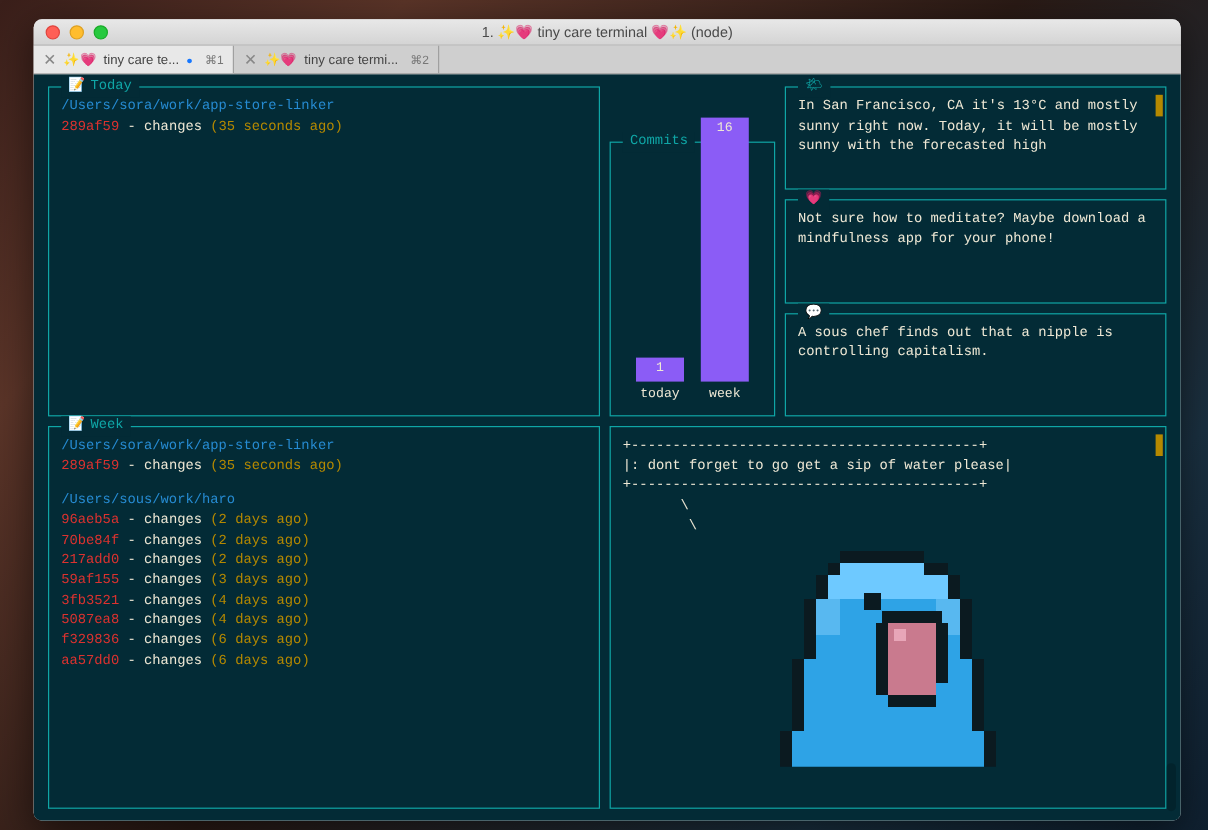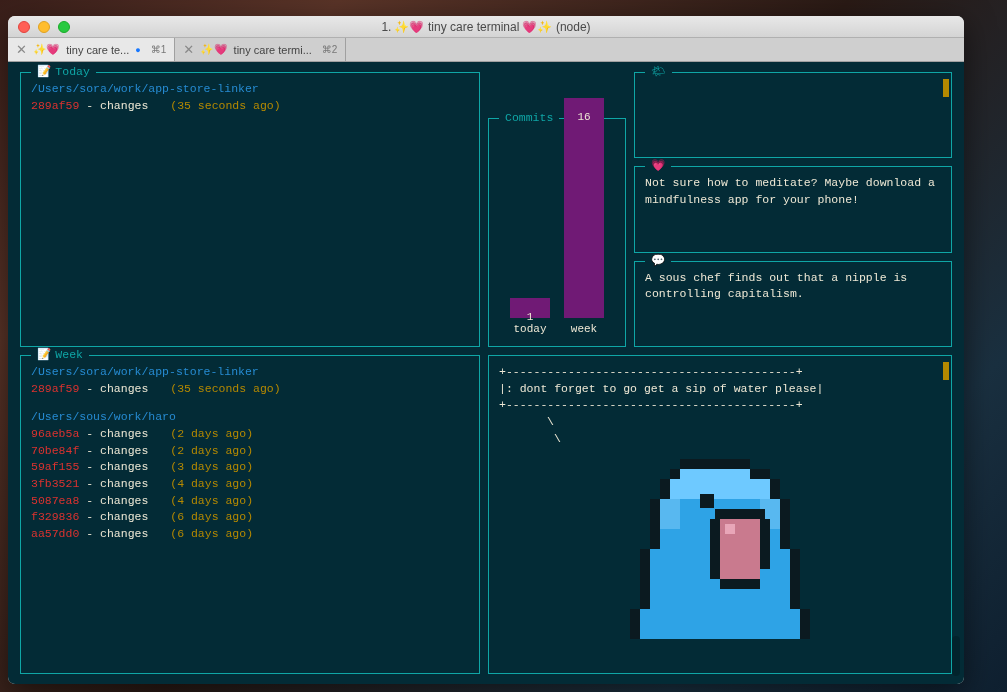--- a/index.html
+++ b/index.html
@@ -7,21 +7,21 @@
     background: linear-gradient(135deg, #3a1f1a 0%, #5a3428 20%, #2a1a15 50%, #1a3040 80%, #0f2030 100%);
     font-family: 'Menlo', 'Monaco', 'Courier New', monospace;
     width: 1007px;
     height: 692px;
     overflow: hidden;
     position: relative;
   }
   .window {
     position: absolute;
     top: 16px;
-    left: 8px;
+    left: 28px;
     width: 956px;
     height: 668px;
     background: #f0f0f0;
     border-radius: 7px;
     box-shadow: 0 8px 30px rgba(0,0,0,0.5);
     display: flex;
     flex-direction: column;
     overflow: hidden;
   }
   .titlebar {
@@ -107,42 +107,42 @@
   .today-panel { grid-column: 1; grid-row: 1; }
   .commits-panel { grid-column: 2; grid-row: 1; margin-top: 46px; }
   .side-panels { grid-column: 3; grid-row: 1; display: flex; flex-direction: column; gap: 8px; }
   .side-panel { flex: 1; border: 1px solid #0fa6a6; position: relative; padding: 8px 12px 8px 10px; }
   .week-panel { grid-column: 1; grid-row: 2; }
   .parrot-panel { grid-column: 2 / span 2; grid-row: 2; }
   .repo-path { color: #268bd2; }
   .commit-hash { color: #dc322f; }
   .dash { color: #eee8d5; }
   .msg { color: #eee8d5; }
-  .time { color: #b58900; margin-left: 15px; }
+  .time { color: #b58900; }
   .side-text { color: #eee8d5; }
   .scroll-marker {
     position: absolute;
     top: 6px;
     right: 2px;
     width: 6px;
     height: 18px;
     background: #b58900;
   }
   
   .chart-area {
     position: absolute;
     left: 8px; right: 8px; bottom: 8px;
     height: 240px;
     display: flex;
     align-items: flex-end;
     gap: 14px;
     justify-content: center;
   }
   .bar-col { display: flex; flex-direction: column; align-items: center; width: 40px; }
-  .bar { width: 40px; background: #701a75; display: flex; align-items: flex-start; justify-content: center; color: #eee8d5; font-size: 11px; padding-top: 12px; }
+  .bar { width: 40px; background: #8b5cf6; display: flex; align-items: flex-start; justify-content: center; color: #eee8d5; font-size: 11px; padding-top: 2px; }
   .bar-label { color: #eee8d5; margin-top: 4px; font-size: 11px; }
   
   .bubble-row { color: #eee8d5; white-space: pre; }
   .tail { color: #eee8d5; white-space: pre; margin-left: 48px; }
   .parrot-svg { display: block; margin: 2px auto 0; }
   .commit-line { display: block; white-space: nowrap; }
   .repo-block { margin-bottom: 12px; }
   .repo-block:last-child { margin-bottom: 0; }
   .win-scroll {
     position: absolute;
@@ -212,20 +212,21 @@
             <div class="bar-label">week</div>
           </div>
         </div>
     </div>
 
     <div class="side-panels">
       <div class="side-panel">
         <div class="panel-title">
           <span>🌤</span>
         </div>
+        <div class="side-text">In San Francisco, CA it's 13°C and mostly sunny right now. Today, it will be mostly sunny with the forecasted high</div>
         <div class="scroll-marker"></div>
       </div>
       <div class="side-panel">
         <div class="panel-title">
           <span>💗</span>
         </div>
         <div class="side-text">Not sure how to meditate? Maybe download a mindfulness app for your phone!</div>
       </div>
       <div class="side-panel">
         <div class="panel-title">
@@ -242,20 +243,21 @@
       </div>
       <div id="week-content">
           <div class="repo-block">
             <div class="repo-path">/Users/sora/work/app-store-linker</div>
             <span class="commit-line"><span class="commit-hash">289af59</span><span class="dash"> - </span><span class="msg">changes </span><span class="time">(35 seconds ago)</span></span>
           </div>
           <div class="repo-block">
             <div class="repo-path">/Users/sous/work/haro</div>
             <span class="commit-line"><span class="commit-hash">96aeb5a</span><span class="dash"> - </span><span class="msg">changes </span><span class="time">(2 days ago)</span></span>
             <span class="commit-line"><span class="commit-hash">70be84f</span><span class="dash"> - </span><span class="msg">changes </span><span class="time">(2 days ago)</span></span>
+            <span class="commit-line"><span class="commit-hash">217add0</span><span class="dash"> - </span><span class="msg">changes </span><span class="time">(2 days ago)</span></span>
             <span class="commit-line"><span class="commit-hash">59af155</span><span class="dash"> - </span><span class="msg">changes </span><span class="time">(3 days ago)</span></span>
             <span class="commit-line"><span class="commit-hash">3fb3521</span><span class="dash"> - </span><span class="msg">changes </span><span class="time">(4 days ago)</span></span>
             <span class="commit-line"><span class="commit-hash">5087ea8</span><span class="dash"> - </span><span class="msg">changes </span><span class="time">(4 days ago)</span></span>
             <span class="commit-line"><span class="commit-hash">f329836</span><span class="dash"> - </span><span class="msg">changes </span><span class="time">(6 days ago)</span></span>
             <span class="commit-line"><span class="commit-hash">aa57dd0</span><span class="dash"> - </span><span class="msg">changes </span><span class="time">(6 days ago)</span></span>
           </div>
         </div>
     </div>
 
     <div class="panel parrot-panel">

